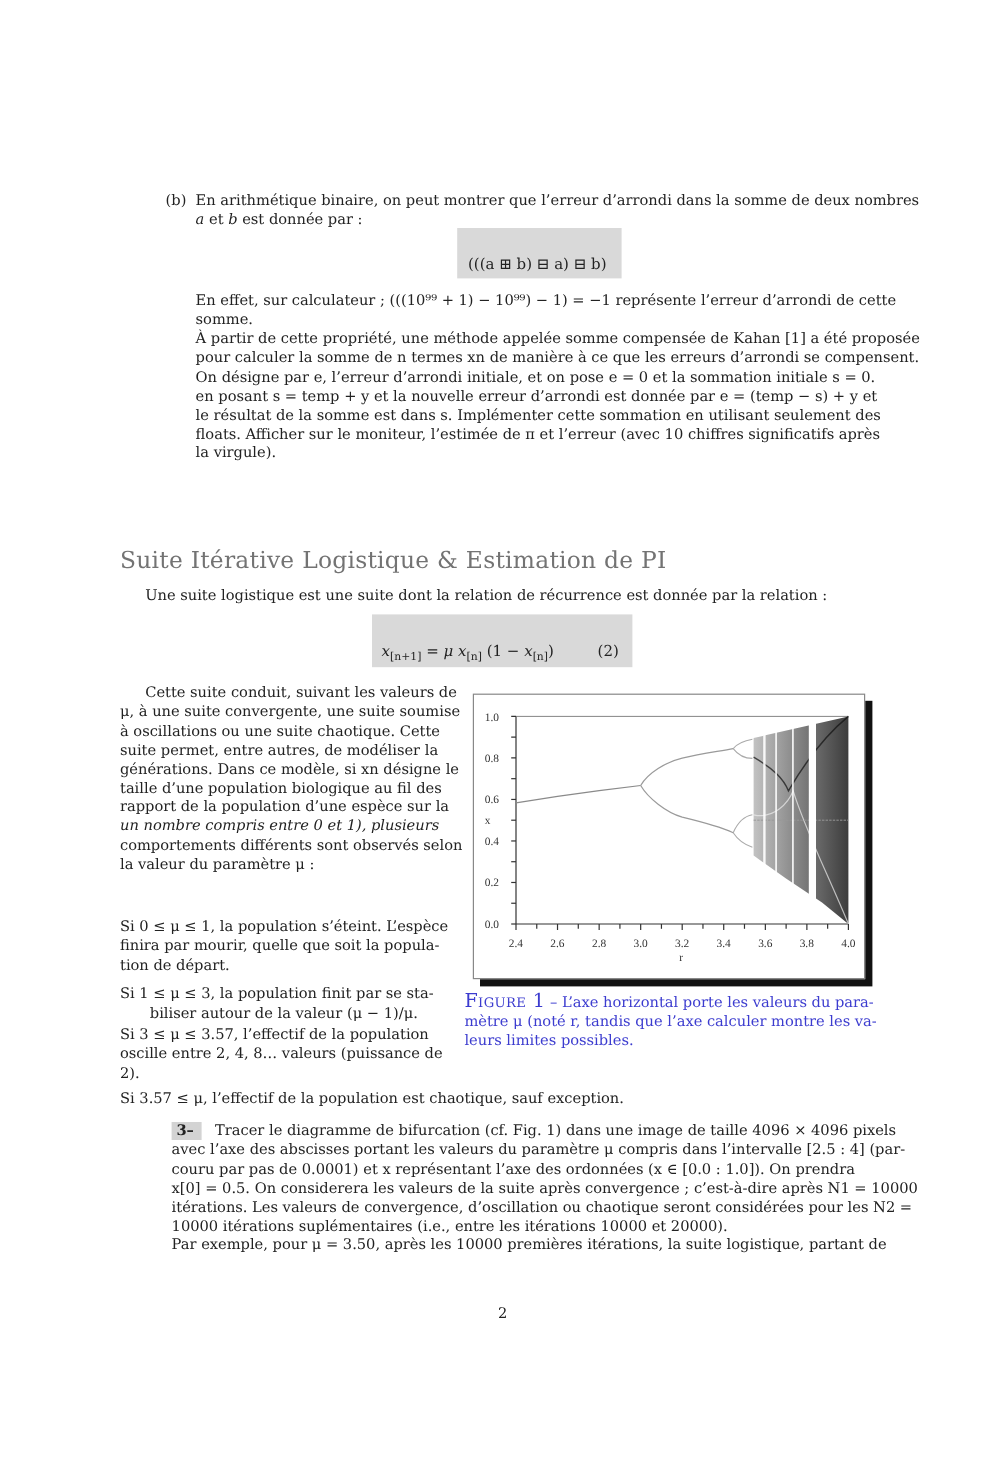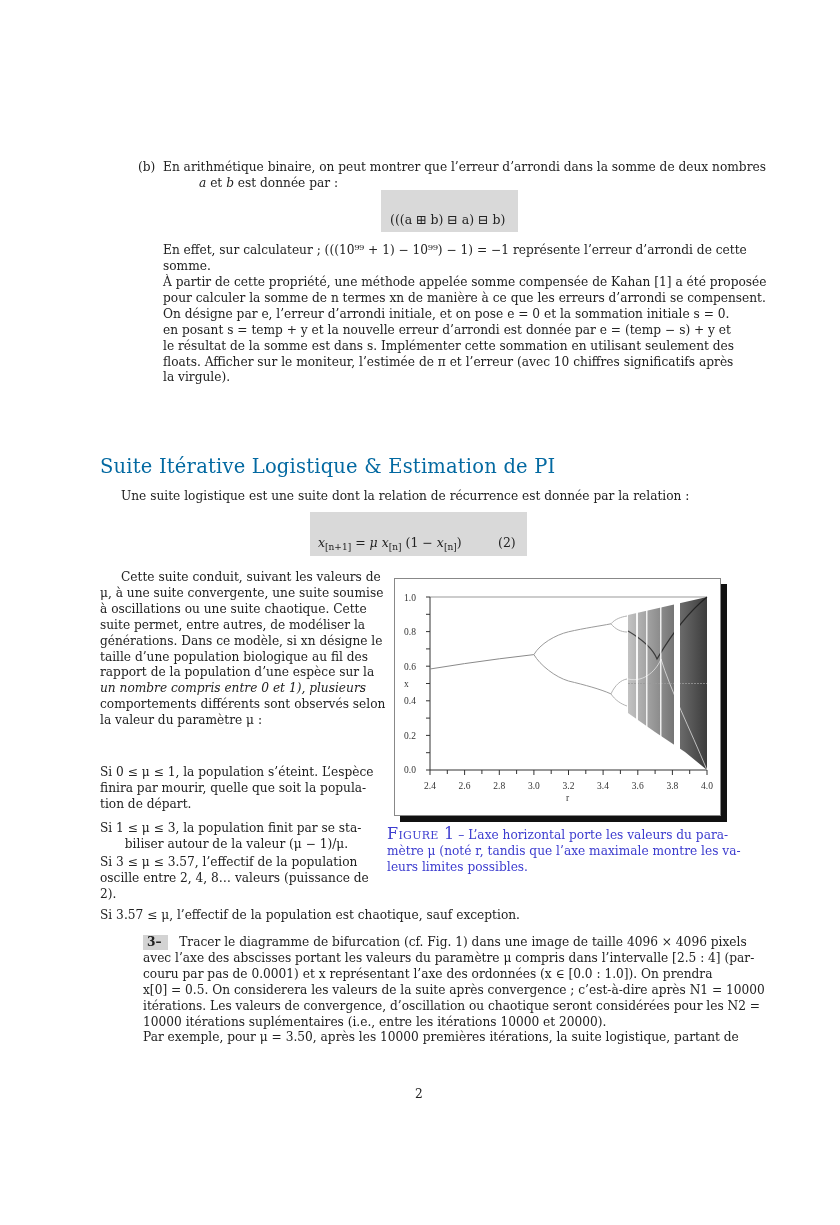--- a/index.html
+++ b/index.html
@@ -7,33 +7,33 @@
          font-family:"DejaVu Serif","Liberation Serif",serif; color:#222; }
   .abs { position:absolute; }
   .txt { font-size:12.2px; line-height:15.9px; color:#222; }
   .justall { text-align:justify; }
   i, .it { font-style:italic; }
   .sc { font-variant:small-caps; font-size:16px; letter-spacing:0.3px; }
   .mbox { position:absolute; background:#d9d9d9; }
   .mtext { position:absolute; font-size:12.5px; color:#222; white-space:nowrap; font-family:"DejaVu Serif","Liberation Serif",serif; }
   .mtext i { font-style:italic; }
   sub { font-size:9px; vertical-align:-3px; line-height:0; }
-  .h2 { font-size:19.5px; color:#0369a1; letter-spacing:0.2px; }
+  .h2 { font-size:19.5px; color:#737373; letter-spacing:0.2px; }
   .caption { color:#3c3ccf; }
   .figbox { position:absolute; left:394px; top:578px; width:325px; height:236px;
             border:1px solid #888; background:#fff; box-shadow:6px 6px 0 #111; }
   .tick { font-family:"Liberation Serif","DejaVu Serif",serif; font-size:9.5px; fill:#333; }
   .badge { background:#d3d3d3; padding:0 6px 1px 4px; font-weight:bold; }
 </style>
 </head>
 <body>
 
 <div class="abs txt" style="left:138px; top:160px;">(b)</div>
 <div class="abs txt" style="left:163px; top:160px; width:547px; white-space:nowrap;">En arithmétique binaire, on peut montrer que l’erreur d’arrondi dans la somme de deux nombres</div>
-<div class="abs txt" style="left:163px; top:176px; white-space:nowrap;margin-left:36px;">
+<div class="abs txt" style="left:163px; top:176px; white-space:nowrap;">
   <i>a</i><span> et </span><i>b</i><span> est donnée par :</span>
 </div>
 
 <div class="mbox" style="left:381px; top:190px; width:137px; height:42px;"></div>
 <div class="mtext" style="left:390px; top:212px;">(((a ⊞ b) ⊟ a) ⊟ b)</div>
 
 <div class="abs txt" style="left:163px; top:243px; white-space:nowrap;">En effet, sur calculateur ; (((10⁹⁹ + 1) − 10⁹⁹) − 1) = −1 représente l’erreur d’arrondi de cette</div>
 <div class="abs txt" style="left:163px; top:259px;">somme.</div>
 
 <div class="abs txt" style="left:163px; top:275px; width:547px;">
@@ -164,21 +164,21 @@
   <line x1="233" y1="104.5" x2="312" y2="104.5" stroke="#999" stroke-width="0.8" stroke-dasharray="2,1"></line>
 
   <rect x="241" y="20" width="2" height="140" fill="#fff" opacity="0.9"></rect>
   <rect x="251" y="20" width="1.5" height="145" fill="#fff" opacity="0.85"></rect>
   <rect x="265" y="20" width="1.5" height="150" fill="#fff" opacity="0.85"></rect>
   <rect x="279" y="22" width="6" height="155" fill="#fff"></rect>
 </svg>
 
 <div class="abs txt caption" style="left:387px; top:826px; width:352px;">
   <div style="white-space:nowrap;"><span class="sc">Figure 1</span><span> – L’axe horizontal porte les valeurs du para-</span></div>
-  <div style="white-space:nowrap;">mètre μ (noté r, tandis que l’axe maximale montre les va-</div>
+  <div style="white-space:nowrap;">mètre μ (noté r, tandis que l’axe calculer montre les va-</div>
   <div style="white-space:nowrap;">leurs limites possibles.</div>
 </div>
 
 <div class="abs txt" style="left:143px; top:935px; width:567px;">
   <div style="white-space:nowrap;"><span class="badge">3–</span>&nbsp;&nbsp;&nbsp;<span>Tracer le diagramme de bifurcation (cf. Fig. 1) dans une image de taille 4096 × 4096 pixels</span></div>
   <div style="white-space:nowrap;">avec l’axe des abscisses portant les valeurs du paramètre μ compris dans l’intervalle [2.5 : 4] (par-</div>
   <div style="white-space:nowrap;">couru par pas de 0.0001) et x représentant l’axe des ordonnées (x ∈ [0.0 : 1.0]). On prendra</div>
   <div style="white-space:nowrap;">x[0] = 0.5. On considerera les valeurs de la suite après convergence ; c’est-à-dire après N1 = 10000</div>
   <div style="white-space:nowrap;">itérations. Les valeurs de convergence, d’oscillation ou chaotique seront considérées pour les N2 =</div>
   <div style="white-space:nowrap;">10000 itérations suplémentaires (i.e., entre les itérations 10000 et 20000).</div>

